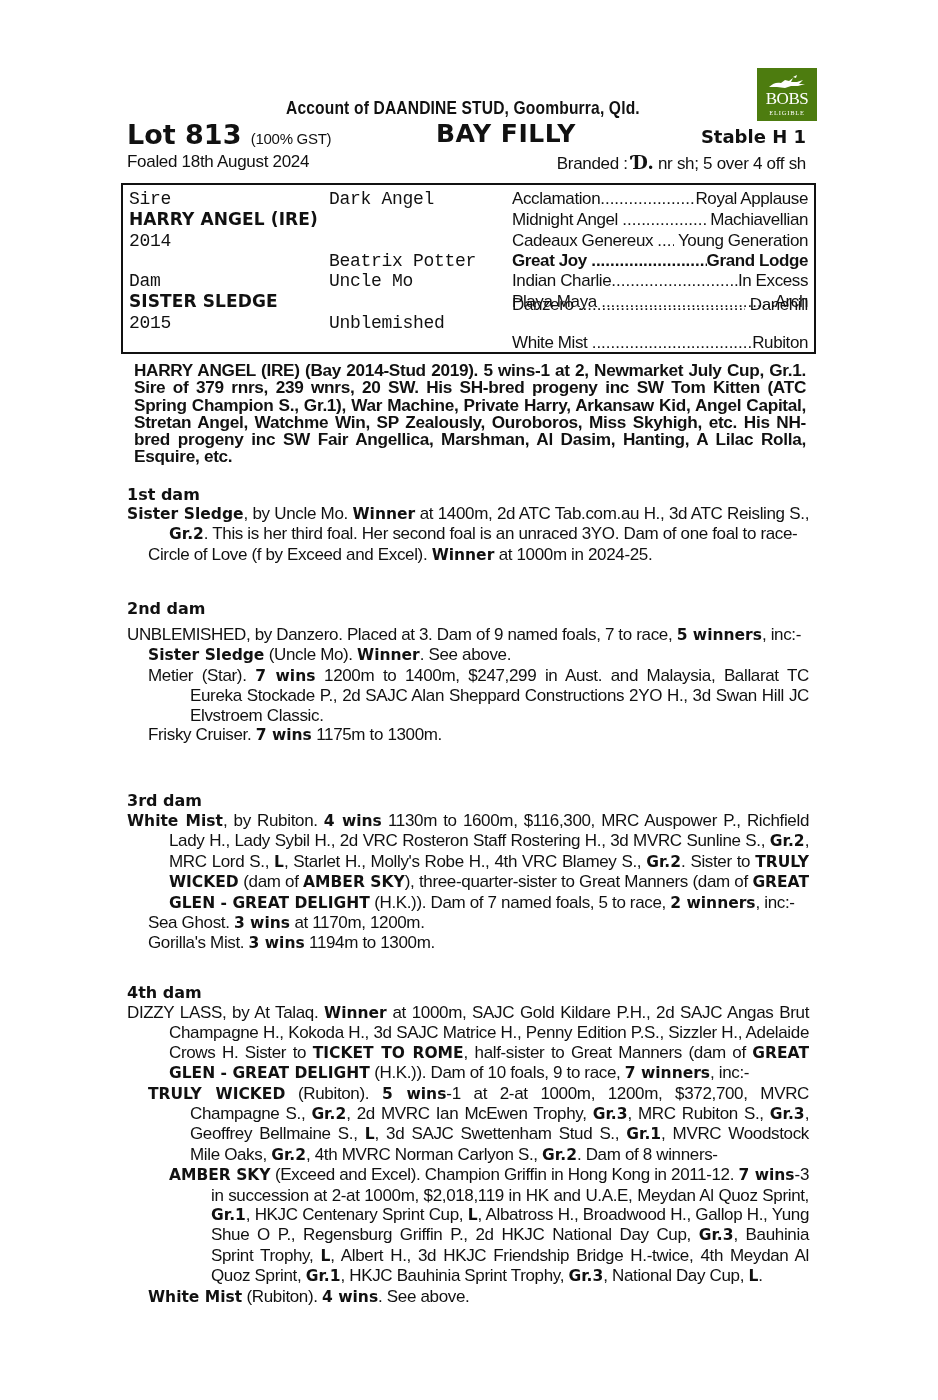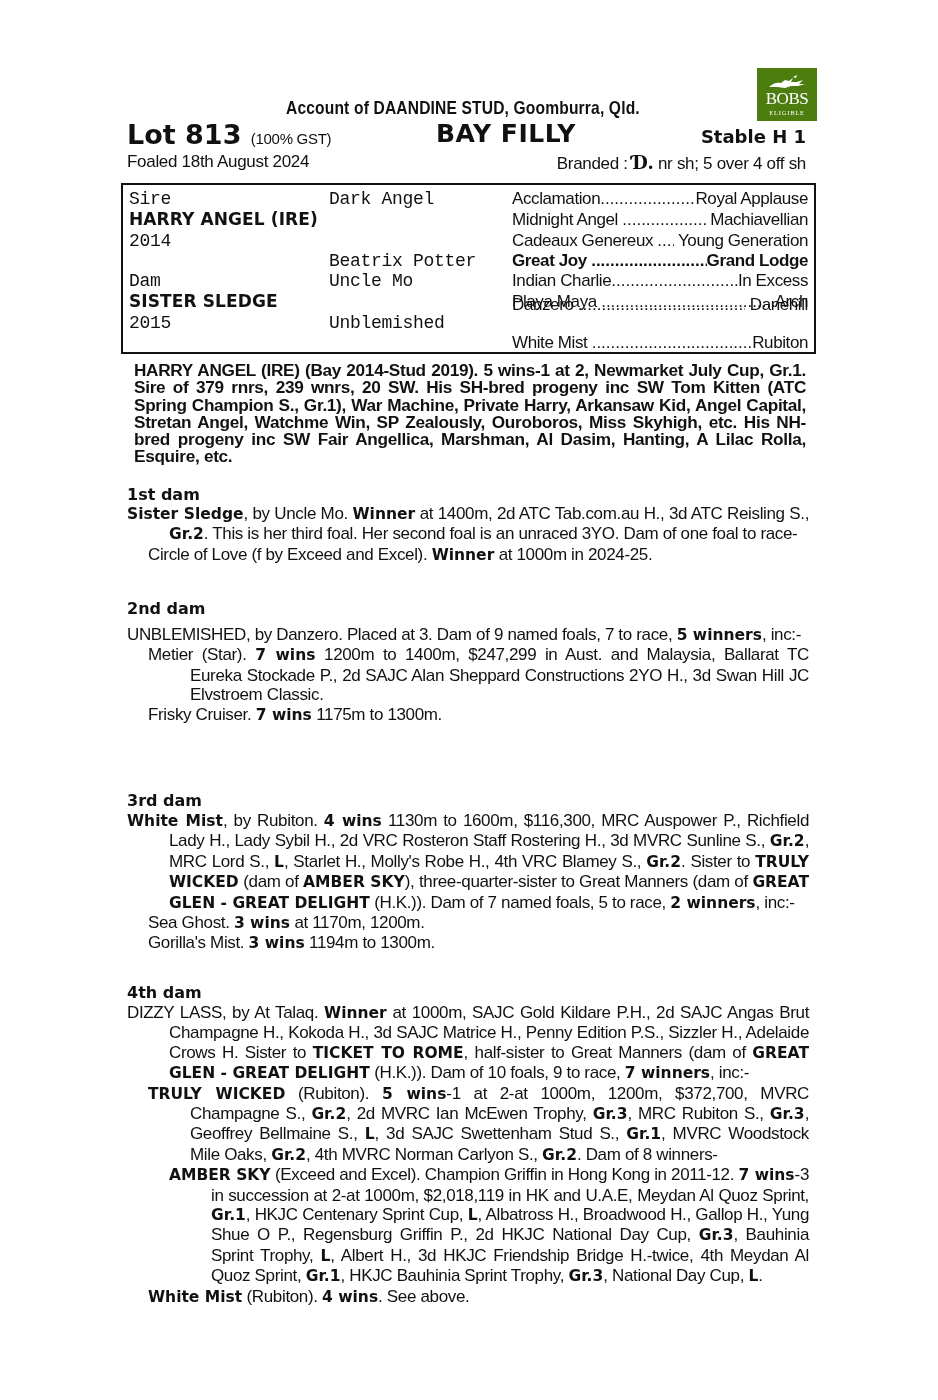--- a/index.html
+++ b/index.html
@@ -99,20 +99,21 @@
 
 <div class="sec-head" style="top:485px;">1st dam</div>
 <div class="para" id="dam0" style="top:504px;">
     <div class="p"><span class="b">Sister Sledge</span><span>, by Uncle Mo. </span><span class="b">Winner</span><span> at 1400m, 2d ATC Tab.com.au H., 3d ATC Reisling S., </span><span class="b">Gr.2</span><span>. This is her third foal. Her second foal is an unraced 3YO. Dam of one foal to race-</span></div>
     <div class="sub1"><span>Circle of Love (f by Exceed and Excel). </span><span class="b">Winner</span><span> at 1000m in 2024-25.</span></div>
   </div>
 
 <div class="sec-head" style="top:599px;">2nd dam</div>
 <div class="para" id="dam1" style="top:619px;margin-top:6px;">
     <div class="p"><span>UNBLEMISHED, by Danzero. Placed at 3. Dam of 9 named foals, 7 to race, </span><span class="b">5 winners</span><span>, inc:-</span></div>
+    <div class="sub1"><span class="b">Sister Sledge</span><span> (Uncle Mo). </span><span class="b">Winner</span><span>. See above.</span></div>
     <div class="sub1"><span>Metier (Star). </span><span class="b">7 wins</span><span> 1200m to 1400m, $247,299 in Aust. and Malaysia, Ballarat TC Eureka Stockade P., 2d SAJC Alan Sheppard Constructions 2YO H., 3d Swan Hill JC Elvstroem Classic.</span></div>
     <div class="sub1"><span>Frisky Cruiser. </span><span class="b">7 wins</span><span> 1175m to 1300m.</span></div>
   </div>
 
 <div class="sec-head" style="top:791px;">3rd dam</div>
 <div class="para" id="dam2" style="top:811px;">
     <div class="p"><span class="b">White Mist</span><span>, by Rubiton. </span><span class="b">4 wins</span><span> 1130m to 1600m, $116,300, MRC Auspower P., Richfield Lady H., Lady Sybil H., 2d VRC Rosteron Staff Rostering H., 3d MVRC Sunline S., </span><span class="b">Gr.2</span><span>, MRC Lord S., </span><span class="b">L</span><span>, Starlet H., Molly's Robe H., 4th VRC Blamey S., </span><span class="b">Gr.2</span><span>. Sister to </span><span class="b">TRULY WICKED</span><span> (dam of </span><span class="b">AMBER SKY</span><span>), three-quarter-sister to Great Manners (dam of </span><span class="b">GREAT GLEN - GREAT DELIGHT</span><span> (H.K.)). Dam of 7 named foals, 5 to race, </span><span class="b">2 winners</span><span>, inc:-</span></div>
     <div class="sub1"><span>Sea Ghost. </span><span class="b">3 wins</span><span> at 1170m, 1200m.</span></div>
     <div class="sub1"><span>Gorilla's Mist. </span><span class="b">3 wins</span><span> 1194m to 1300m.</span></div>
   </div>

